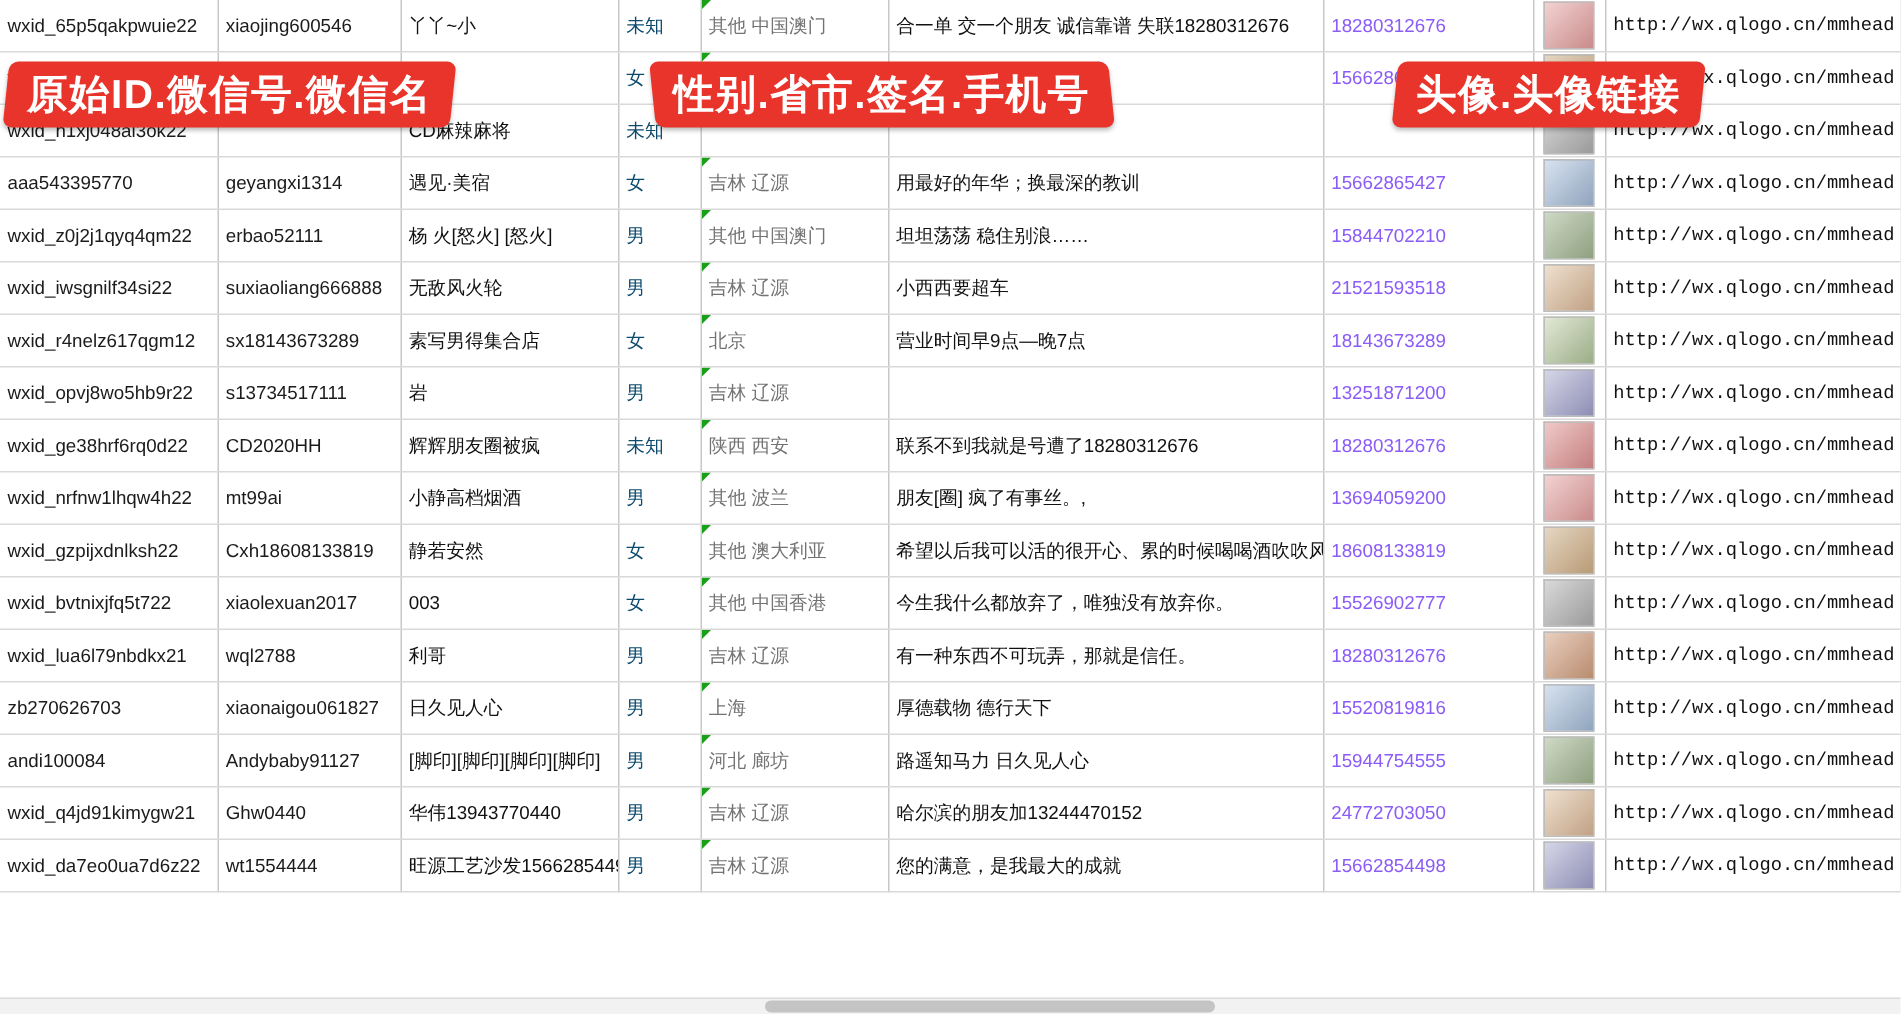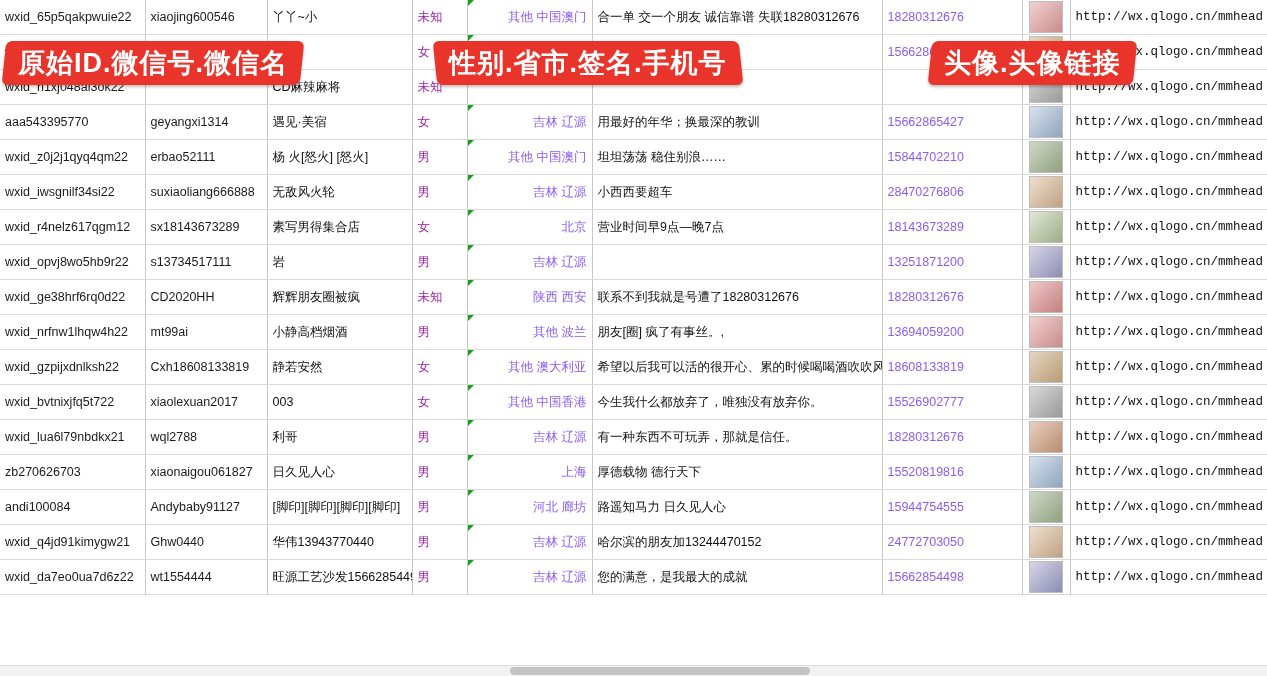--- a/index.html
+++ b/index.html
@@ -42,22 +42,22 @@
   col.c3 { width: 55px; }
   col.c4 { width: 125px; }
   col.c5 { width: 290px; }
   col.c6 { width: 140px; }
   col.c7 { width: 48px; }
   col.c8 { width: 197px; }
 
   td.id      { color: #1b1b1b; }
   td.wxno    { color: #1b1b1b; padding-left: 8px; }
   td.name    { color: #111; padding-left: 10px; }
-  td.sex     { color: #a21caf; padding-left: 6px; margin-top: 36px; }
-  td.region  { color: #8b5cf6; padding-left: 10px; text-align: right; }
+  td.sex     { color: #0c4a6e; padding-left: 6px; margin-top: 36px; }
+  td.region  { color: #737373; padding-left: 10px; }
   td.sign    { color: #111; padding-left: 10px; }
   td.phone   { color: #8b5cf6; padding-left: 12px; }
   td.avatar  { padding: 0; text-align: center; }
   td.link    { color: #111; padding-left: 12px; font-family: Liberation Mono, monospace; }
 
   .thumb {
     display: inline-block;
     width: 34px;
     height: 32px;
     border: 1px solid #bdbdbd;
@@ -200,21 +200,21 @@
           <td class="avatar"><span class="thumb" style="background-image: linear-gradient(135deg, rgb(207, 217, 198), rgb(143, 160, 127));"></span></td>
           <td class="link">http://wx.qlogo.cn/mmhead</td>
         </tr>
         <tr>
           <td class="id">wxid_iwsgnilf34si22</td>
           <td class="wxno">suxiaoliang666888</td>
           <td class="name">无敌风火轮</td>
           <td class="sex">男</td>
           <td class="region">吉林 辽源</td>
           <td class="sign">小西西要超车</td>
-          <td class="phone">28470276806</td>
+          <td class="phone">21521593518</td>
           <td class="avatar"><span class="thumb" style="background-image: linear-gradient(135deg, rgb(239, 224, 207), rgb(192, 161, 132));"></span></td>
           <td class="link">http://wx.qlogo.cn/mmhead</td>
         </tr>
         <tr>
           <td class="id">wxid_r4nelz617qgm12</td>
           <td class="wxno">sx18143673289</td>
           <td class="name">素写男得集合店</td>
           <td class="sex">女</td>
           <td class="region">北京</td>
           <td class="sign">营业时间早9点—晚7点</td>

